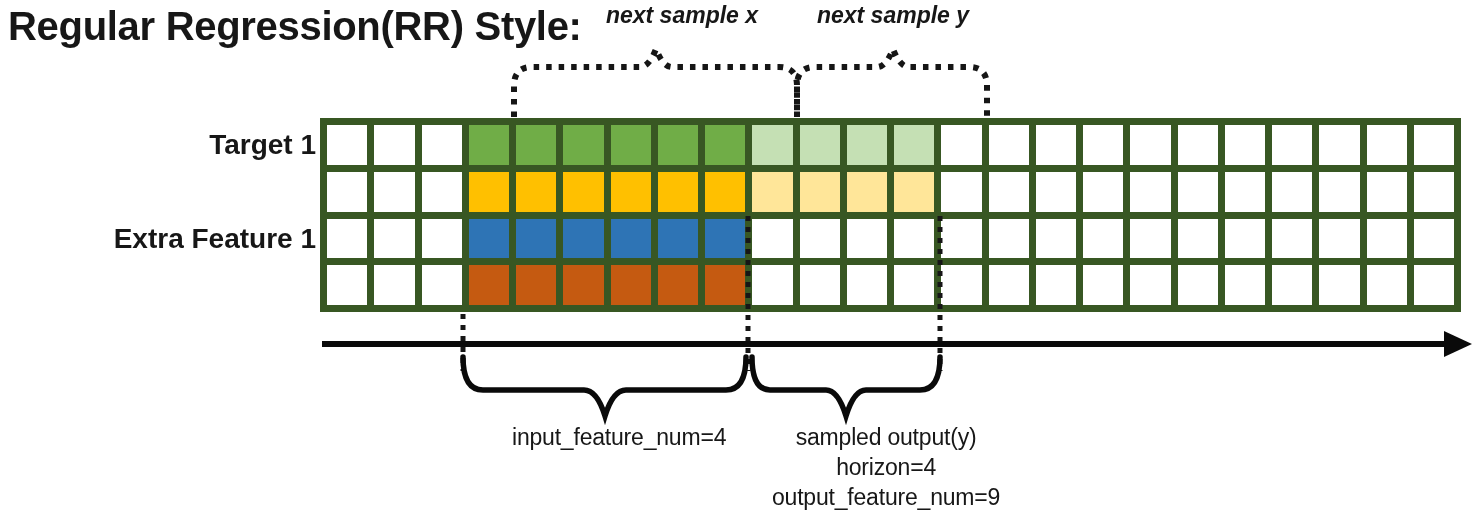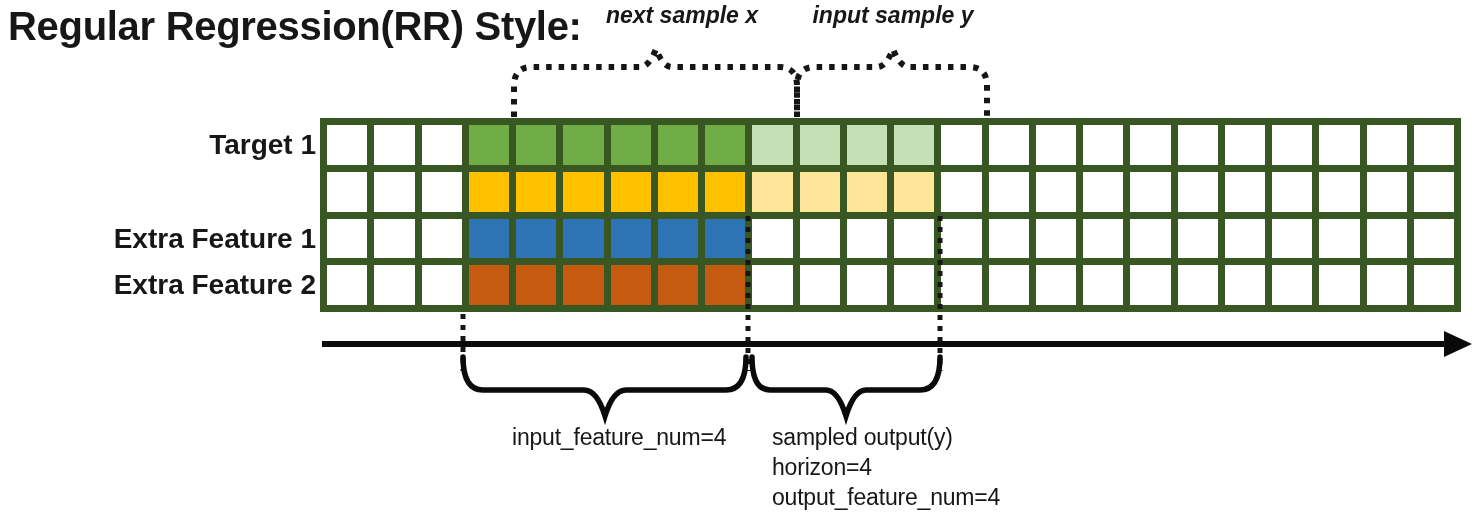--- a/index.html
+++ b/index.html
@@ -29,36 +29,35 @@
   #overlay{position:absolute;left:0;top:0;pointer-events:none;}
   #time-label{
     position:absolute;left:180px;top:327px;width:126px;text-align:right;
     font-size:29px;font-weight:bold;
   }
   .caption{
     position:absolute;top:422px;font-size:23px;line-height:30px;font-weight:normal;
     letter-spacing:-0.2px;white-space:nowrap;
   }
   #input-caption{left:512px;}
-  #output-caption{left:772px;}
+  #output-caption{left:772px;text-align:center;}
 </style>
 </head>
 <body>
 
 <div id="canvas">
 
   <div id="diagram-title">Regular Regression(RR) Style:</div>
 
   <div id="next-x" class="next-label">next sample x</div>
-  <div id="next-y" class="next-label">input sample y</div>
+  <div id="next-y" class="next-label">next sample y</div>
 
   <div id="row-labels">
       <div class="row-label" style="top: 7px; height: 39.75px; line-height: 39.75px;">Target 1</div>
       <div class="row-label" style="top: 100.5px; height: 39.75px; line-height: 39.75px;">Extra Feature 1</div>
-      <div class="row-label" style="top: 147.25px; height: 39.75px; line-height: 39.75px;">Extra Feature 2</div>
     </div>
 
   <div id="grid" style="background: rgb(56, 87, 35);">
       <div class="cell" style="background: rgb(255, 255, 255);"></div>
       <div class="cell" style="background: rgb(255, 255, 255);"></div>
       <div class="cell" style="background: rgb(255, 255, 255);"></div>
       <div class="cell" style="background: rgb(112, 173, 71);"></div>
       <div class="cell" style="background: rgb(112, 173, 71);"></div>
       <div class="cell" style="background: rgb(112, 173, 71);"></div>
       <div class="cell" style="background: rgb(112, 173, 71);"></div>
@@ -172,16 +171,16 @@
   </svg>
 
 
   <div id="input-caption" class="caption">
     <div>input_feature_num=4</div>
   </div>
 
   <div id="output-caption" class="caption">
     <div>sampled output(y)</div>
     <div>horizon=4</div>
-    <div>output_feature_num=4</div>
+    <div>output_feature_num=9</div>
   </div>
 
 </div>
 
 </body></html>

